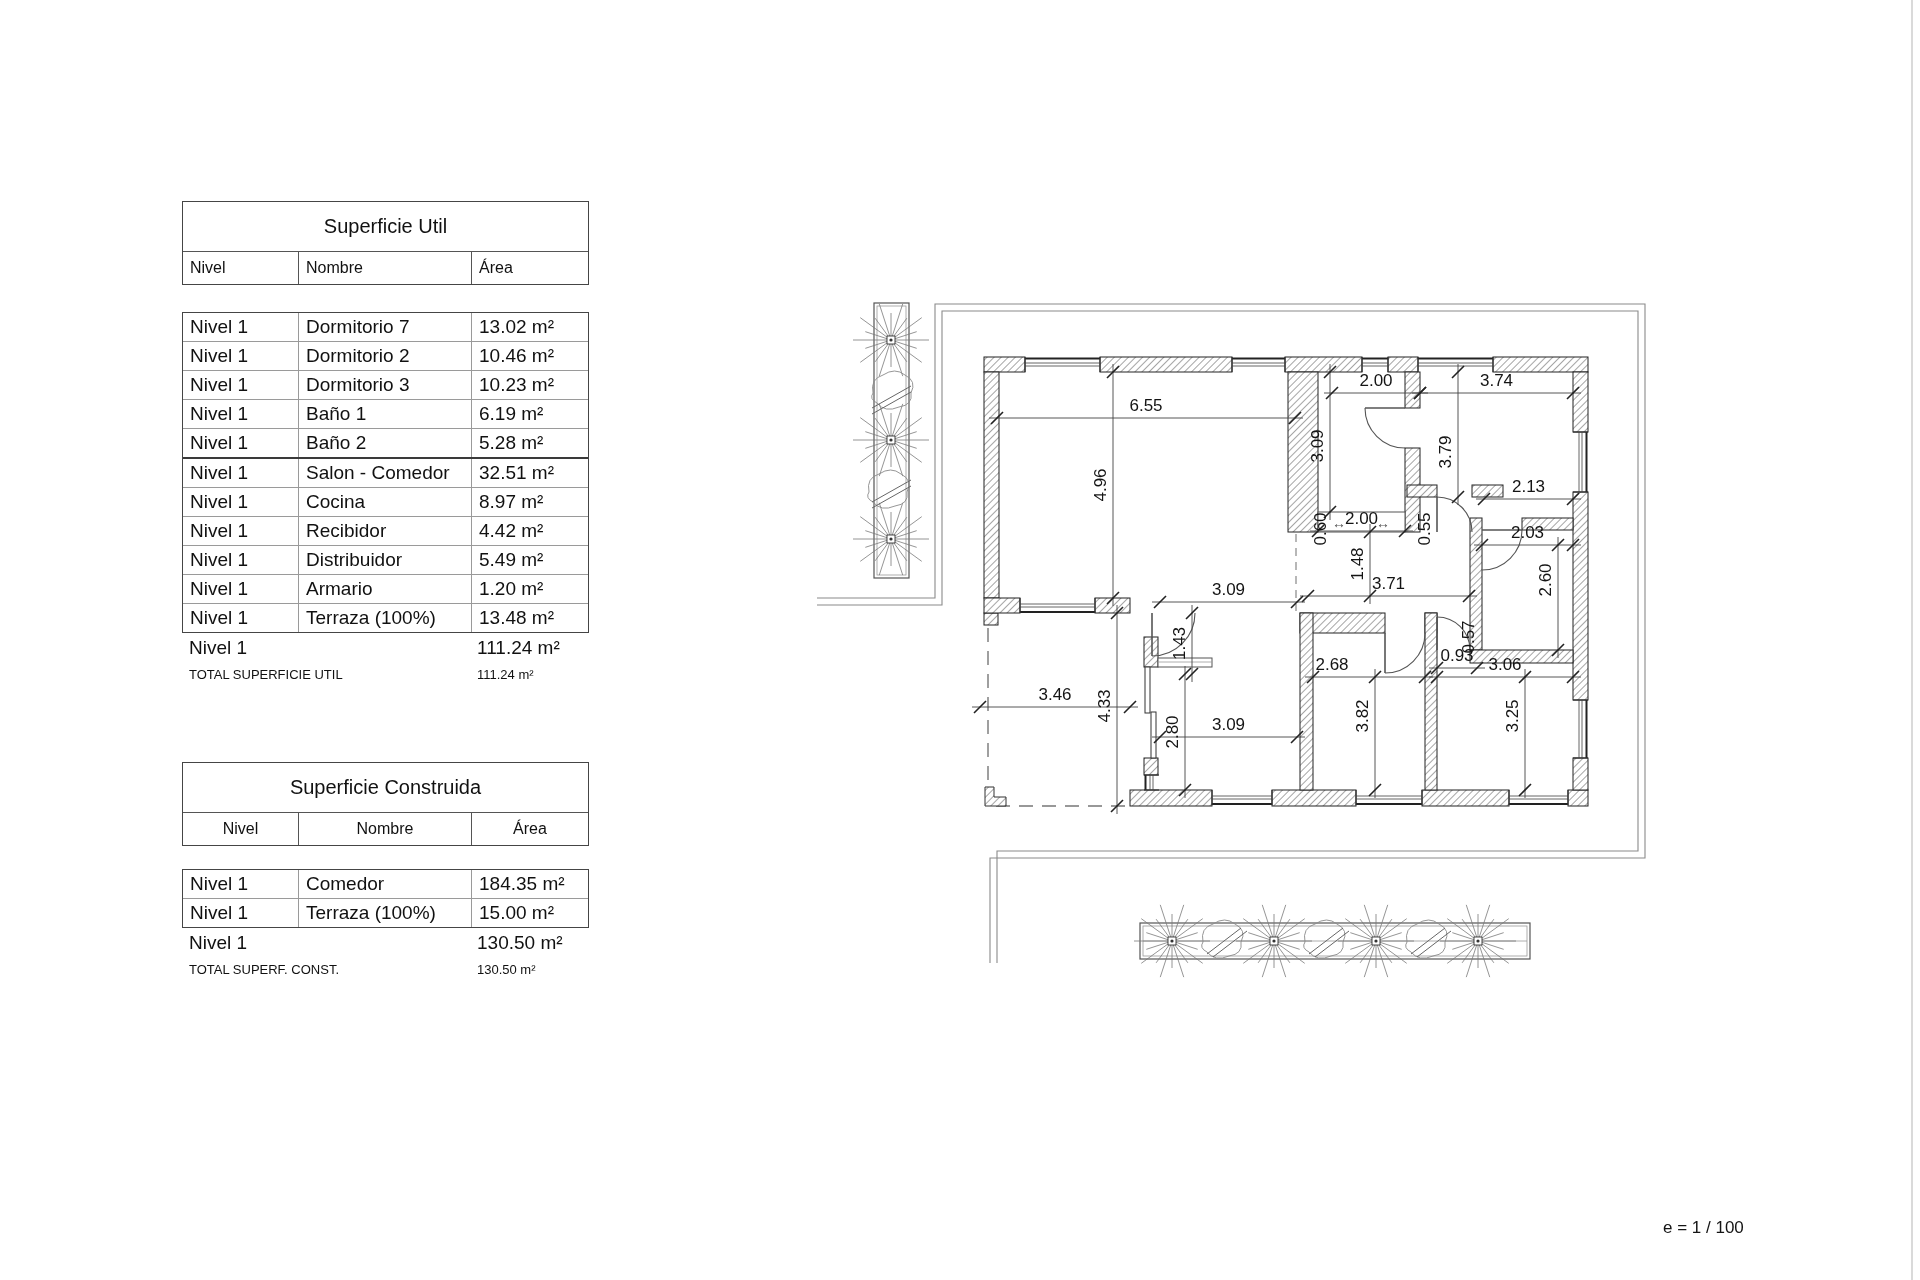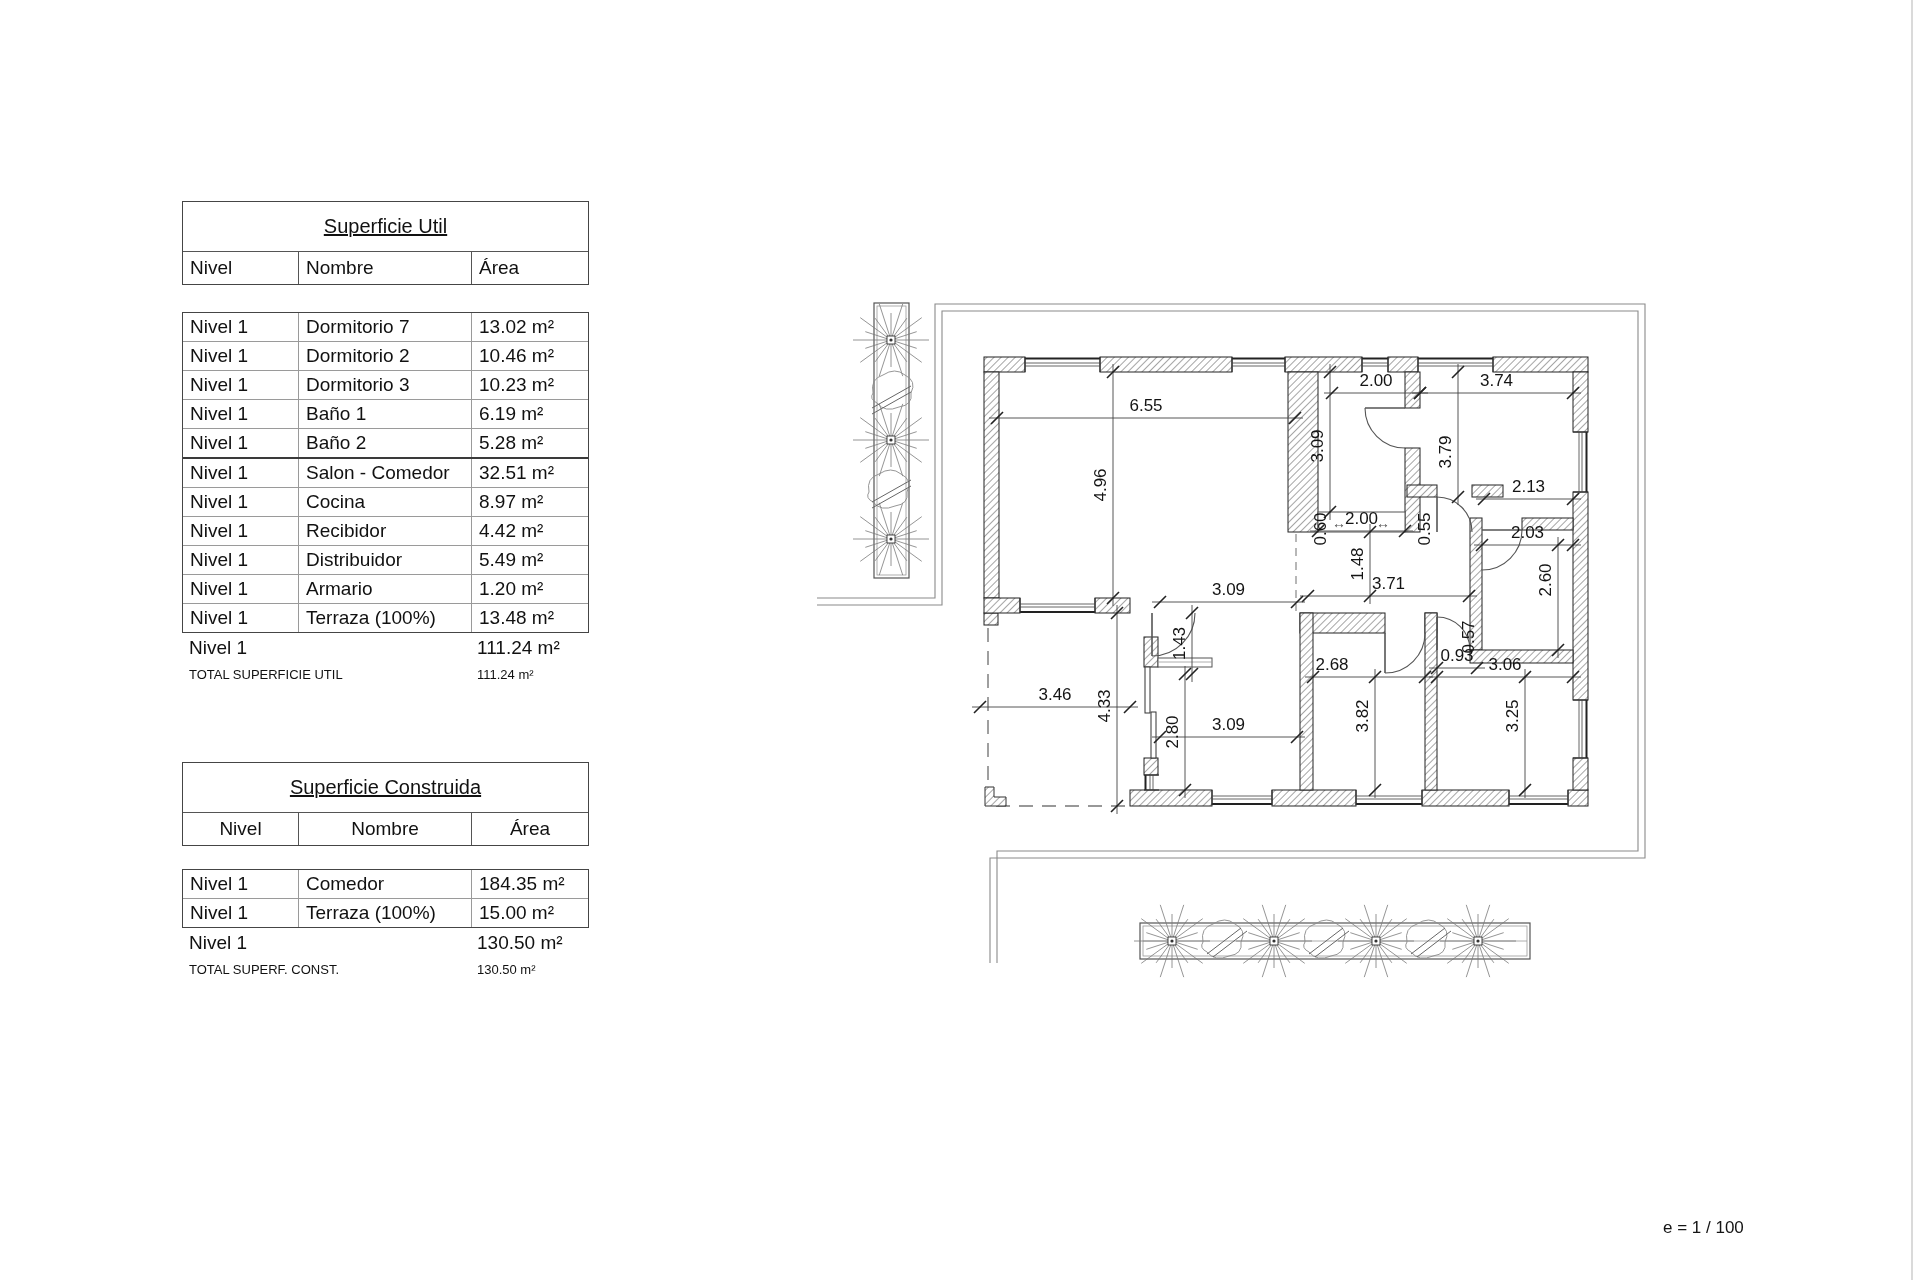--- a/index.html
+++ b/index.html
@@ -2,23 +2,23 @@
 <html><head>
 <meta charset="utf-8">
 <style>
   html,body{margin:0;padding:0;background:#ffffff;}
   .page{position:relative;width:1920px;height:1280px;background:#fff;overflow:hidden;
         font-family:"Liberation Sans",sans-serif;color:#111;}
   
   .area-table{position:absolute;width:407px;}
   .tbox{border:1px solid #454545;background:#fff;}
   .title-cell{height:49px;display:flex;align-items:center;justify-content:center;
-              font-size:20px;border-bottom:1px solid #555;text-decoration:underline;}
+              font-size:20px;border-bottom:1px solid #555;}
   .hdr{display:grid;grid-template-columns:115px 173px 117px;height:32px;}
-  .hdr div{font-size:19px;line-height:32px;padding:0 0 0 7px;white-space:nowrap;}
+  .hdr div{font-size:16px;line-height:32px;padding:0 0 0 7px;white-space:nowrap;}
   .hdr div + div{border-left:1px solid #555;}
   .centered .hdr div{text-align:center;padding:0;}
   .data-box{border:1px solid #454545;background:#fff;}
   .trow{display:grid;grid-template-columns:115px 173px 117px;height:28px;}
   .trow + .trow{border-top:1px solid #9a9a9a;}
   .trow.group-sep{border-top:2px solid #3a3a3a;}
   .trow div{font-size:19px;line-height:28px;padding-left:7px;white-space:nowrap;overflow:visible;}
   .trow div + div{border-left:1px solid #9a9a9a;}
   .free-row{display:grid;grid-template-columns:115px 173px 117px;height:27px;margin-top:1px;}
   .free-row div{font-size:19px;line-height:27px;padding-left:7px;white-space:nowrap;}

